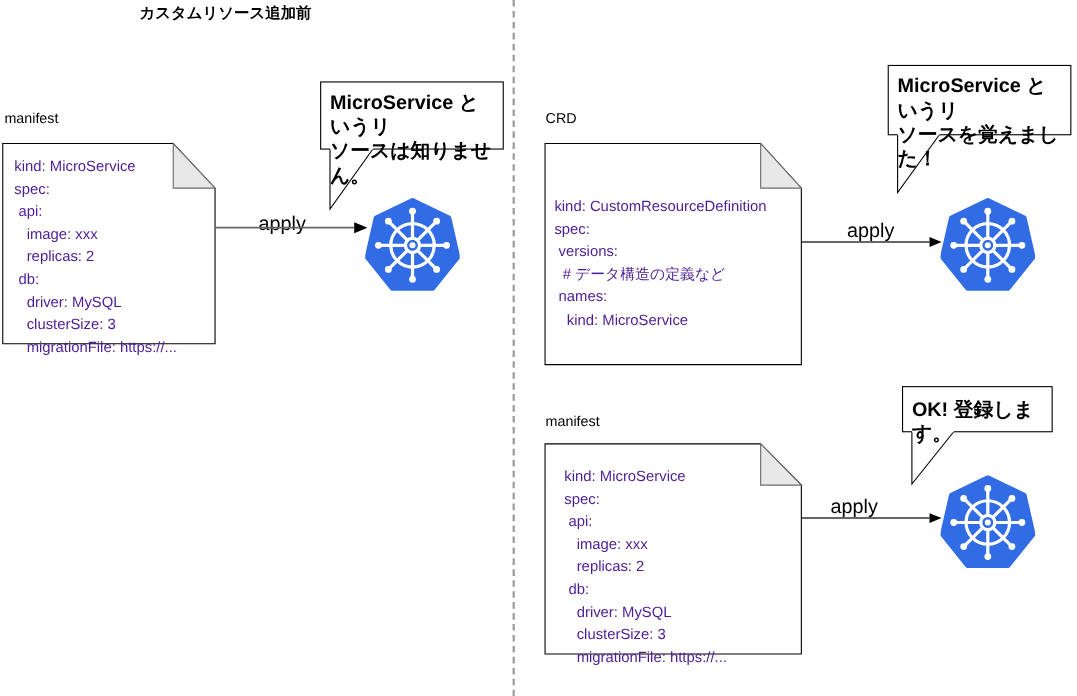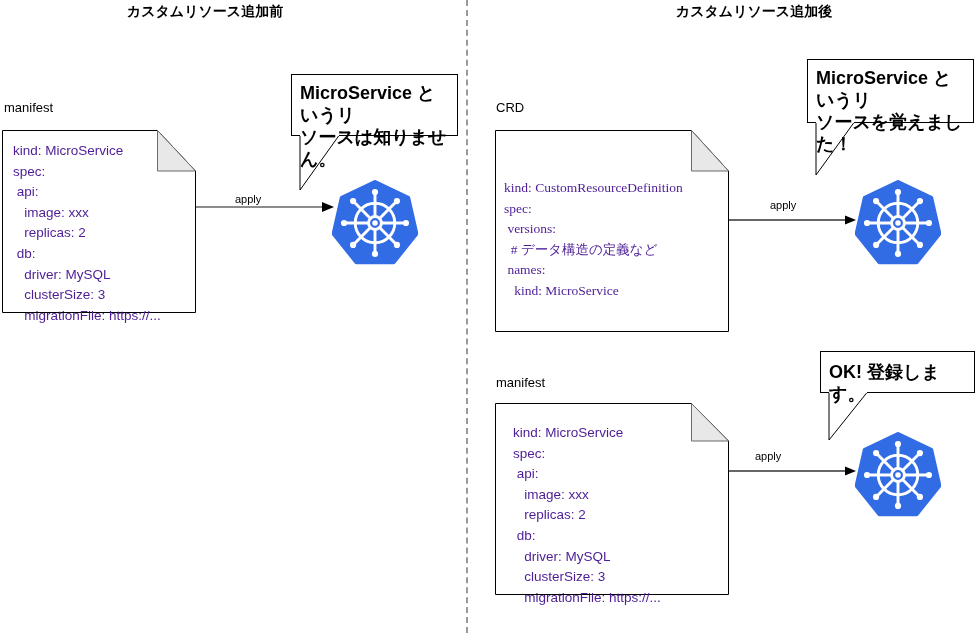--- a/index.html
+++ b/index.html
@@ -67,38 +67,37 @@
     line-height:22px;
     white-space:pre-line;
     font-weight:bold;
   }
   .bubble svg{position:absolute;overflow:visible;}
 
   
   .arrow{position:absolute;overflow:visible;}
   .arrow-label{
     position:absolute;
-    font-size:11px;
+    font-size:18px;
     white-space:nowrap;
     text-align:right;
   }
 
   
   .k8s{position:absolute;}
 </style>
 </head>
 <body>
 
 <div class="canvas">
 
   <div class="divider" style="left:466px;"></div>
 
   <div class="abs section-title" style="left:85px;top:3px;width:240px;">カスタムリソース追加前</div>
 
-  <div class="abs section-title" style="left:634px;top:3px;width:240px;">カスタムリソース追加後</div>
 
   <div class="doc-label" style="left:4px;top:100px;">manifest</div>
 
   <div class="doc" style="left:2px;top:130px;width:194px;height:183px;">
     <svg width="194" height="183" style="position:absolute;left:0;top:0;overflow:visible;">
       <path d="M0.5,0.5 L155.5,0.5 L193.5,41 L193.5,182.5 L0.5,182.5 Z" fill="#ffffff" stroke="#000000" stroke-width="1"></path>
       <path d="M155.5,0.5 L193.5,41 L155.5,41 Z" fill="#e8e8e8" stroke="#6b6b6b" stroke-width="1"></path>
     </svg>
     <div class="content" style="left:11px;top:11px;">kind: MicroService
 spec:
@@ -151,21 +150,21 @@
           <circle cx="75.5" cy="75.5" r="3.6"></circle>
         <circle cx="75.5" cy="24.5" r="3.6"></circle>
           <circle cx="24.5" cy="75.5" r="3.6"></circle>
         <circle cx="50" cy="50" r="3.2"></circle>
       </g>
     </svg>
   </div>
 
   <div class="doc-label" style="left:496px;top:100px;">CRD</div>
 
-  <div class="doc" style="left:495px;top:130px;width:234px;height:143px;font-family:Liberation Serif, serif;">
+  <div class="doc" style="left:495px;top:130px;width:234px;height:143px;">
     <svg width="234" height="202" style="position:absolute;left:0;top:0;overflow:visible;">
       <path d="M0.5,0.5 L196.5,0.5 L233.5,41 L233.5,201.5 L0.5,201.5 Z" fill="#ffffff" stroke="#000000" stroke-width="1"></path>
       <path d="M196.5,0.5 L233.5,41 L196.5,41 Z" fill="#e8e8e8" stroke="#6b6b6b" stroke-width="1"></path>
     </svg>
     <div class="content" style="left:9px;top:48px;">kind: CustomResourceDefinition
 spec:
  versions:
   # データ構造の定義など
  names:
    kind: MicroService</div>
@@ -233,21 +232,21 @@
    clusterSize: 3
    migrationFile: https://...</div>
   </div>
 
   <div class="arrow-label" style="left:755px;top:450px;">apply</div>
   <svg class="arrow" style="left:729px;top:463px;width:130px;height:16px;">
     <line x1="0" y1="8" x2="116" y2="8" stroke="#333333" stroke-width="1.4"></line>
     <path d="M116,3.5 L127,8 L116,12.5 Z" fill="#000000"></path>
   </svg>
 
-  <div class="bubble" style="left:820px;top:351px;width:155px;height:42px;">
+  <div class="bubble" style="left:820px;top:351px;width:137px;height:42px;">
     <div class="box"></div>
     <svg style="left:0;top:41px;width:155px;height:55px;">
       <path d="M9,0.5 L9,48 L47,0.5" fill="#ffffff" stroke="#000000" stroke-width="1"></path>
       <line x1="9" y1="0" x2="47" y2="0" stroke="#ffffff" stroke-width="2"></line>
     </svg>
     <div class="txt" style="top:10px;">OK! 登録します。</div>
   </div>
 
   <div class="k8s" style="left:855px;top:432px;width:86px;height:86px;">
     <svg viewBox="0 0 100 100" width="86" height="86">

